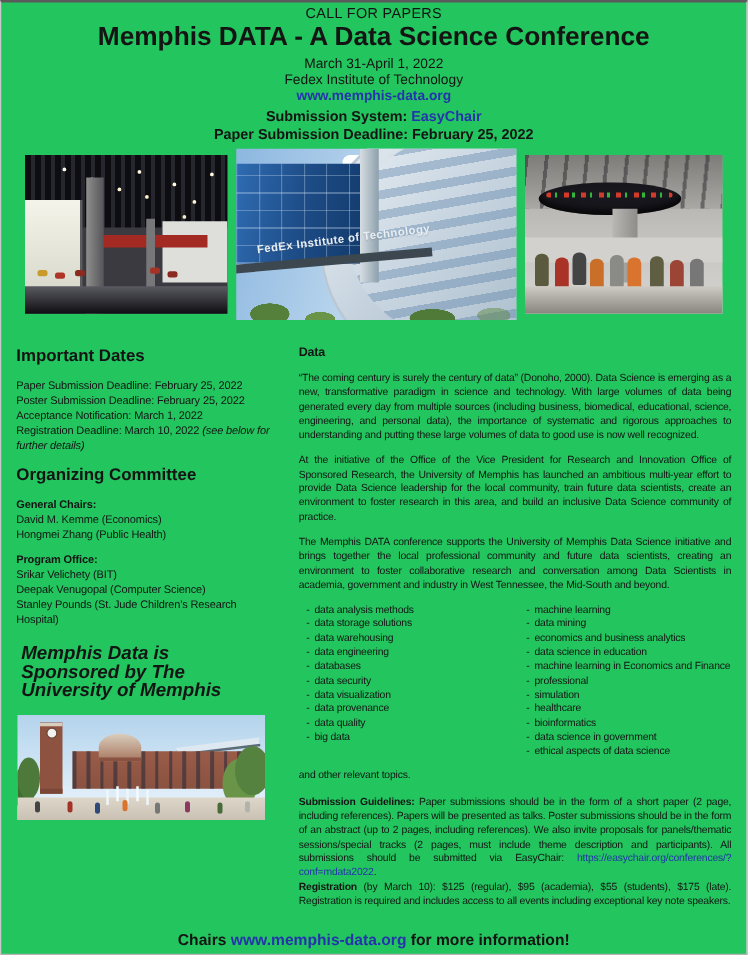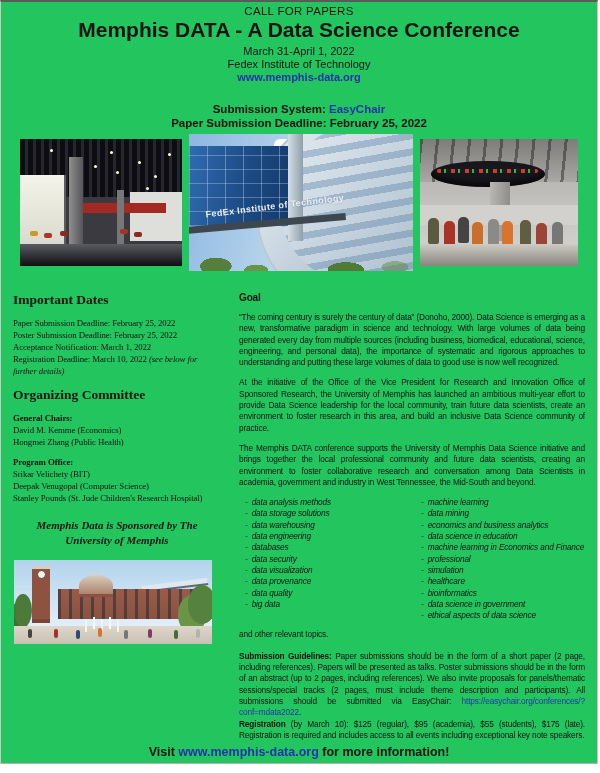--- a/index.html
+++ b/index.html
@@ -7,21 +7,21 @@
         border-top:2px solid #5a5a5a;border-left:1px solid #c9c9c9;border-right:1px solid #c9c9c9;
         border-bottom:1px solid #b3b3b3;box-sizing:border-box;overflow:hidden;}
   
   .header{text-align:center;padding-top:3px;}
   .cfp{font-size:11.5px;line-height:13px;letter-spacing:.3px;}
   .title{font-size:21px;line-height:24px;font-weight:bold;}
   .hline{font-size:11px;line-height:13px;}
   .hline.mt{margin-top:3px;}
   .link{color:#2534ad;text-decoration:none;cursor:pointer;}
   .hbold{font-size:11.5px;line-height:14px;font-weight:bold;}
-  .hbold.mt{margin-top:18px;}
+  .hbold.mt{margin-top:3px;}
   
   .photos{display:flex;justify-content:center;align-items:center;gap:7px;margin:3px 11px 0 11px;height:139px;}
   .photo{position:relative;overflow:hidden;flex:none;}
   .photo *{position:absolute;}
   .p1{width:162px;height:127px;background:#3a3a40;}
   .p1 .ceil{top:0;left:0;right:0;height:46%;background:repeating-linear-gradient(90deg,#0d0d11 0 5px,#26262e 5px 8px);}
   .p1 .lights{top:10px;left:30px;width:3px;height:3px;border-radius:50%;background:#fffbe8;
       box-shadow:22px 8px 0 #fff8dd,44px 16px 0 #fff8dd,66px 22px 0 #fff4cc,88px 12px 0 #fff8dd,104px 26px 0 #fff4cc,118px 4px 0 #fff8dd,60px 2px 0 #fff8dd,96px 38px 0 #f5eecb;}
   .p1 .win{left:0;top:28%;width:27%;bottom:16%;background:linear-gradient(180deg,#f4f4ea,#d9dacd);
       border-right:2px solid #5c5c5e;}
@@ -60,49 +60,49 @@
       box-shadow:inset 0 -4px 6px #000a;}
   .p3 .ticker{left:11%;top:24%;width:64%;height:4px;border-radius:2px;background:
       repeating-linear-gradient(90deg,#d23b2a 0 4px,#191920 4px 7px,#35b53a 7px 9px,#191920 9px 14px);}
   .p3 .pillar{left:44%;top:34%;width:13%;height:46%;background:linear-gradient(90deg,#b9b7b3,#8f8d89);}
   .p3 .wallb{left:0;right:0;top:52%;height:16%;background:#d3d1cd;}
   .p3 .people{left:8px;bottom:22px;width:11px;height:26px;border-radius:5px 5px 2px 2px;background:#5c5a3e;
       box-shadow:16px 3px 0 #aa3327,30px -1px 0 #444,44px 4px 0 #c96f2a,60px 1px 0 #8a8a86,74px 3px 0 #d8742e,92px 2px 0 #5f5d42,108px 5px 0 #9c4436,124px 4px 0 #777;}
   .p3 .floor{left:0;right:0;bottom:0;height:17%;background:linear-gradient(180deg,#cecac4,#88867f);}
   
   .main{display:flex;gap:18px;padding:0 12px;margin-top:14px;}
-  .colL{width:208px;flex:none;font-size:8.8px;line-height:12px;letter-spacing:-.1px;font-family:Liberation Serif, serif;}
+  .colL{width:208px;flex:none;font-size:8.8px;line-height:12px;letter-spacing:-.1px;}
   .colR{flex:1;font-size:8.3px;line-height:11.3px;letter-spacing:-.15px;text-align:justify;}
   .h1{font-size:13.5px;line-height:16px;font-weight:bold;letter-spacing:0;margin:10px 0 9px 0;}
   .h1.first{margin-top:6px;}
   .bold{font-weight:bold;}
   .it{font-style:italic;}
   ul.plain{list-style:none;margin:0;padding:0;}
   .gap8{height:8px;}
-  .sponsor{font-size:11px;line-height:15px;font-style:italic;font-weight:bold;text-align:center;margin:14px 4px 12px 4px;letter-spacing:0;}
+  .sponsor{font-size:15px;line-height:15px;font-style:italic;font-weight:bold;text-align:left;margin:14px 4px 12px 4px;letter-spacing:0;}
   
   .p4{position:relative;width:198px;height:84px;overflow:hidden;margin-left:1px;background:linear-gradient(180deg,#b3d3ec 0%,#dcecf8 70%,#e9f2fa 100%);}
   .p4 *{position:absolute;}
   .p4 .bldg{left:22%;right:4%;top:34%;height:36%;background:
       repeating-linear-gradient(90deg,rgba(25,35,55,.5) 0 3px,transparent 3px 11px),
       linear-gradient(180deg,#9a5c49,#8a5240);}
   .p4 .roof{right:2%;top:26%;width:34%;height:5px;background:#dde8f0;transform:rotate(-7deg);box-shadow:0 2px 0 #5b6b78;}
   .p4 .rotunda{left:33%;top:18%;width:17%;height:26%;border-radius:50% 50% 0 0;background:linear-gradient(180deg,#d9cdbd,#a8775f);box-shadow:inset 0 -3px 0 #8a5240;}
   .p4 .tower{left:9%;top:7%;width:9%;height:68%;background:#8d5340;box-shadow:inset 0 3px 0 #d9cdbd,inset 0 -4px 0 #7a4736;}
   .p4 .clock{left:11.5%;top:12%;width:7px;height:7px;border-radius:50%;background:#f2f2ee;border:1px solid #6a4234;}
   .p4 .treeL{left:0;top:40%;width:9%;height:40%;border-radius:50%;background:#4d7a3a;box-shadow:-4px 8px 0 #3f6e33;}
   .p4 .treeR{right:-2%;top:30%;width:14%;height:46%;border-radius:50%;background:#55823f;box-shadow:-10px 10px 0 #6a9448;}
   .p4 .plaza{left:0;right:0;bottom:0;height:22%;background:linear-gradient(180deg,#ded7c9,#c9c2b4);}
   .p4 .fountain{left:40%;bottom:18%;width:2px;height:12px;background:#f4fafe;box-shadow:8px 2px 0 #eef6fc,16px 0 0 #f4fafe,24px 3px 0 #eef6fc,-8px 3px 0 #eef6fc;}
   .p4 .people{left:14px;bottom:6px;width:4px;height:9px;border-radius:2px;background:#444;
       box-shadow:26px 0 0 #a33327,48px 1px 0 #2e4a7a,70px -1px 0 #d8742e,96px 1px 0 #777,120px 0 0 #8a3a60,146px 1px 0 #4a6a3a,168px 0 0 #b3b3ad;}
   
   .goal-h{font-size:10px;line-height:12px;font-weight:bold;margin:6px 0 8px 0;text-align:left;}
   .colR p{margin:0 0 9px 0;}
-  .topics{display:grid;grid-template-columns:172px 1fr;column-gap:4px;margin:2px 0 8px 6px;text-align:left;font-style:italic;}
+  .topics{display:grid;grid-template-columns:172px 1fr;column-gap:4px;margin:2px 0 8px 6px;text-align:left;}
   .topics ul{list-style:none;margin:0;padding:0;}
   .topics li{line-height:11.3px;white-space:nowrap;}
   .topics .bullet{margin-right:4px;}
   .other{margin:0 0 10px 0;text-align:left;}
   .guide{margin:0;}
   
   .footer{position:absolute;left:0;right:0;bottom:4px;text-align:center;font-size:12.5px;font-weight:bold;line-height:14px;background:transparent;}
 </style>
 </head>
 <body>
@@ -194,21 +194,21 @@
         <div class="tower"></div>
         <div class="clock"></div>
         <div class="treeR"></div>
         <div class="plaza"></div>
         <div class="fountain"></div>
         <div class="people"></div>
       </div>
     </div>
 
     <div class="colR">
-      <div class="goal-h">Goal</div>
+      <div class="goal-h">Data</div>
       <div>
 
       <p>“The coming century is surely the century of data” (Donoho, 2000). Data Science is emerging as a new, transformative paradigm in science and technology. With large volumes of data being generated every day from multiple sources (including business, biomedical, educational, science, engineering, and personal data), the importance of systematic and rigorous approaches to understanding and putting these large volumes of data to good use is now well recognized.</p>
           <p>At the initiative of the Office of the Vice President for Research and Innovation Office of Sponsored Research, the University of Memphis has launched an ambitious multi-year effort to provide Data Science leadership for the local community, train future data scientists, create an environment to foster research in this area, and build an inclusive Data Science community of practice.</p>
           <p>The Memphis DATA conference supports the University of Memphis Data Science initiative and brings together the local professional community and future data scientists, creating an environment to foster collaborative research and conversation among Data Scientists in academia, government and industry in West Tennessee, the Mid-South and beyond.</p>
         </div>
 
       <div class="topics">
         <ul>
 
@@ -239,15 +239,15 @@
           </ul>
       </div>
 
       <div class="other">and other relevant topics.</div>
 
       <p class="guide"><span class="bold">Submission Guidelines:</span><span> Paper submissions should be in the form of a short paper (2 page, including references). Papers will be presented as talks. Poster submissions should be in the form of an abstract (up to 2 pages, including references). We also invite proposals for panels/thematic sessions/special tracks (2 pages, must include theme description and participants). All submissions should be submitted via EasyChair: </span><span class="link" style="color: rgb(37, 52, 173);">https://easychair.org/conferences/?conf=mdata2022</span><span>.</span><br>
       <span class="bold">Registration</span><span> (by March 10): $125 (regular), $95 (academia), $55 (students), $175 (late). Registration is required and includes access to all events including exceptional key note speakers.</span></p>
     </div>
   </div>
 
-  <div class="footer"><span>Visit </span><span class="link" style="color: rgb(37, 52, 173);">www.memphis-data.org</span><span> for more information!</span></div>
+  <div class="footer"><span>Chairs </span><span class="link" style="color: rgb(37, 52, 173);">www.memphis-data.org</span><span> for more information!</span></div>
 
 </div>
 
 </body></html>

